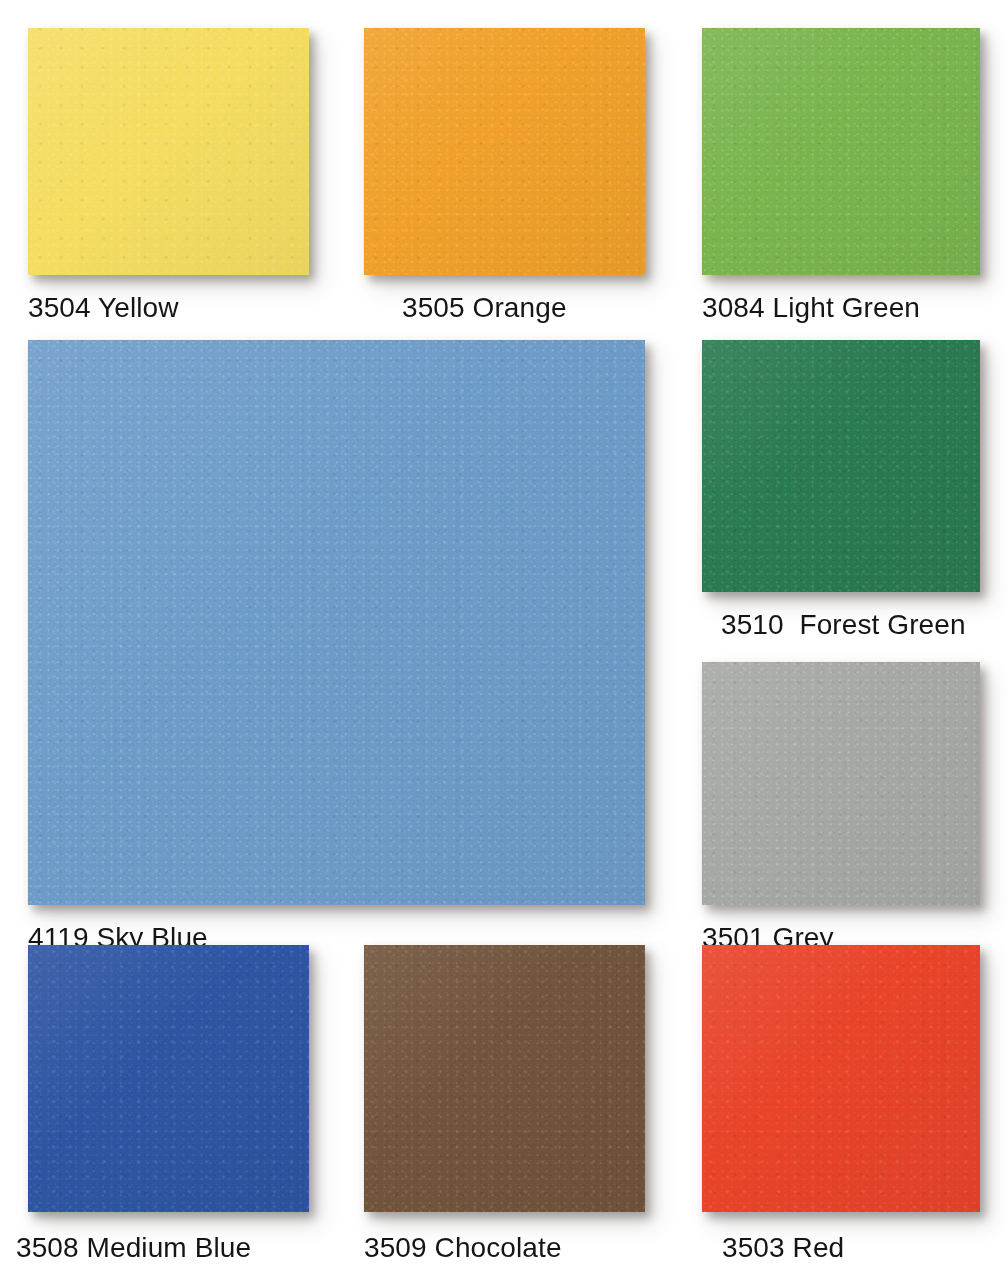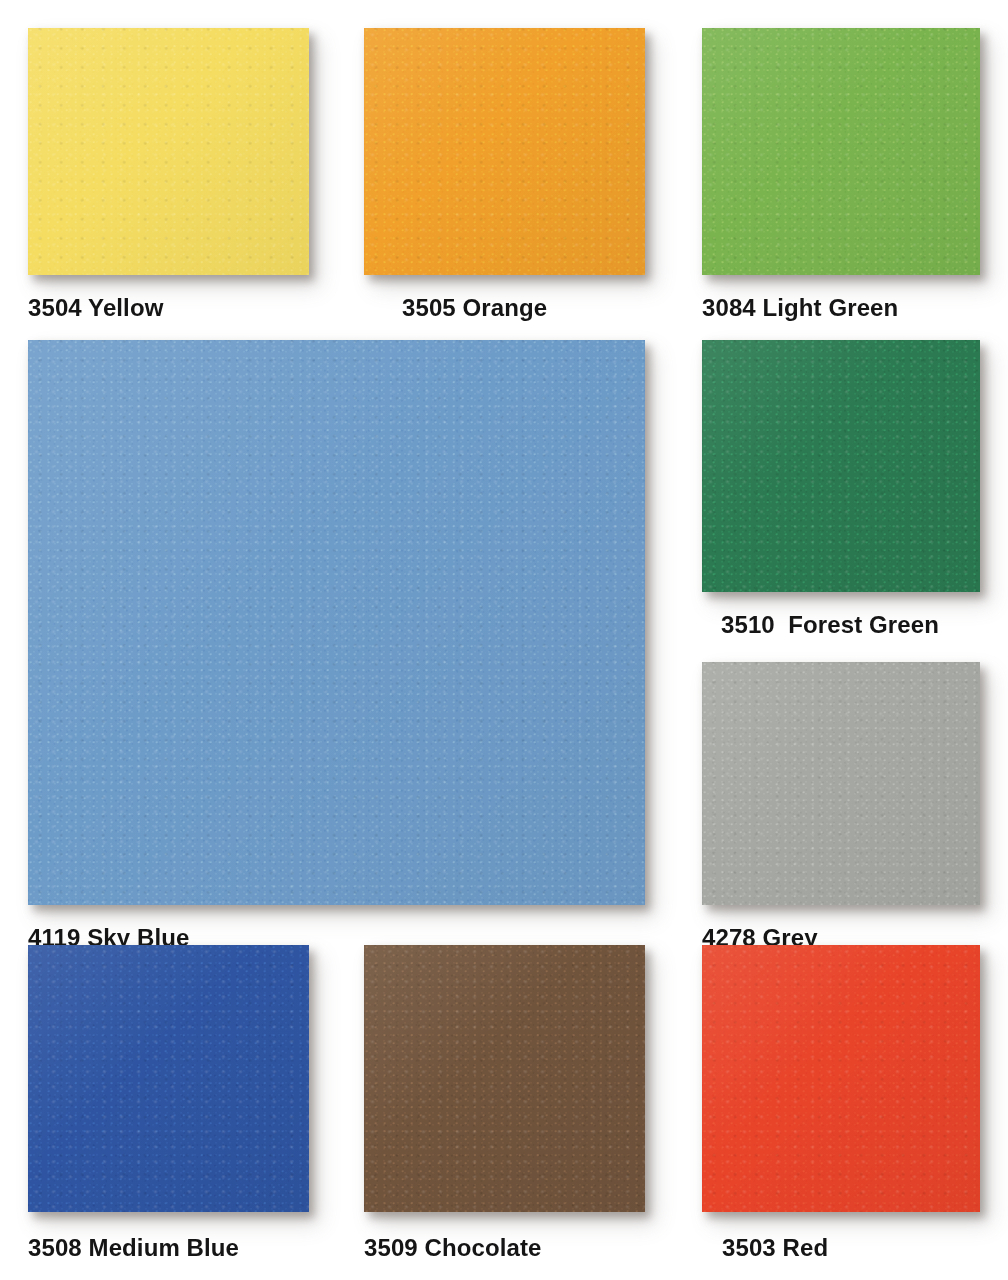--- a/index.html
+++ b/index.html
@@ -71,23 +71,23 @@
     position: absolute;
     left: 0; top: 0; right: 0; bottom: 0;
     background: linear-gradient(135deg, rgba(255,255,255,0.085) 0%, rgba(255,255,255,0.0) 42%, rgba(0,0,0,0.045) 100%);
     pointer-events: none;
   }
 
   
   .label {
     position: absolute;
     color: #151515;
-    font-size: 24px;
+    font-size: 28px;
     line-height: 26px;
-    font-weight: 700;
+    font-weight: 400;
     white-space: pre;
     letter-spacing: 0.1px;
   }
 </style>
 </head>
 <body style="background-color: rgb(255, 255, 255);">
 
 <div class="catalog">
 
   <div class="cell" style="left:28px; top:28px; width:281px; height:247px;">
@@ -135,30 +135,30 @@
   </div>
   <div class="label" style="left:702px; top:612px;margin-left:19px;">3510  Forest Green</div>
 
   <div class="cell" style="left:702px; top:662px; width:278px; height:243px;">
     <div class="swatch" style="background-color: rgb(166, 169, 163);">
       <div class="grain"></div>
       <div class="grain2"></div>
       <div class="sheen"></div>
     </div>
   </div>
-  <div class="label" style="left:702px; top:925px;">4278 Grey</div>
+  <div class="label" style="left:702px; top:925px;">3501 Grey</div>
 
   <div class="cell" style="left:28px; top:945px; width:281px; height:267px;">
     <div class="swatch" style="background-color: rgb(47, 85, 162);">
       <div class="grain"></div>
       <div class="grain2"></div>
       <div class="sheen"></div>
     </div>
   </div>
-  <div class="label" style="left:28px; top:1235px;">3508 Medium Blue</div>
+  <div class="label" style="left:16px; top:1235px;">3508 Medium Blue</div>
 
   <div class="cell" style="left:364px; top:945px; width:281px; height:267px;">
     <div class="swatch" style="background-color: rgb(113, 84, 60);">
       <div class="grain"></div>
       <div class="grain2"></div>
       <div class="sheen"></div>
     </div>
   </div>
   <div class="label" style="left:364px; top:1235px;">3509 Chocolate</div>
 

